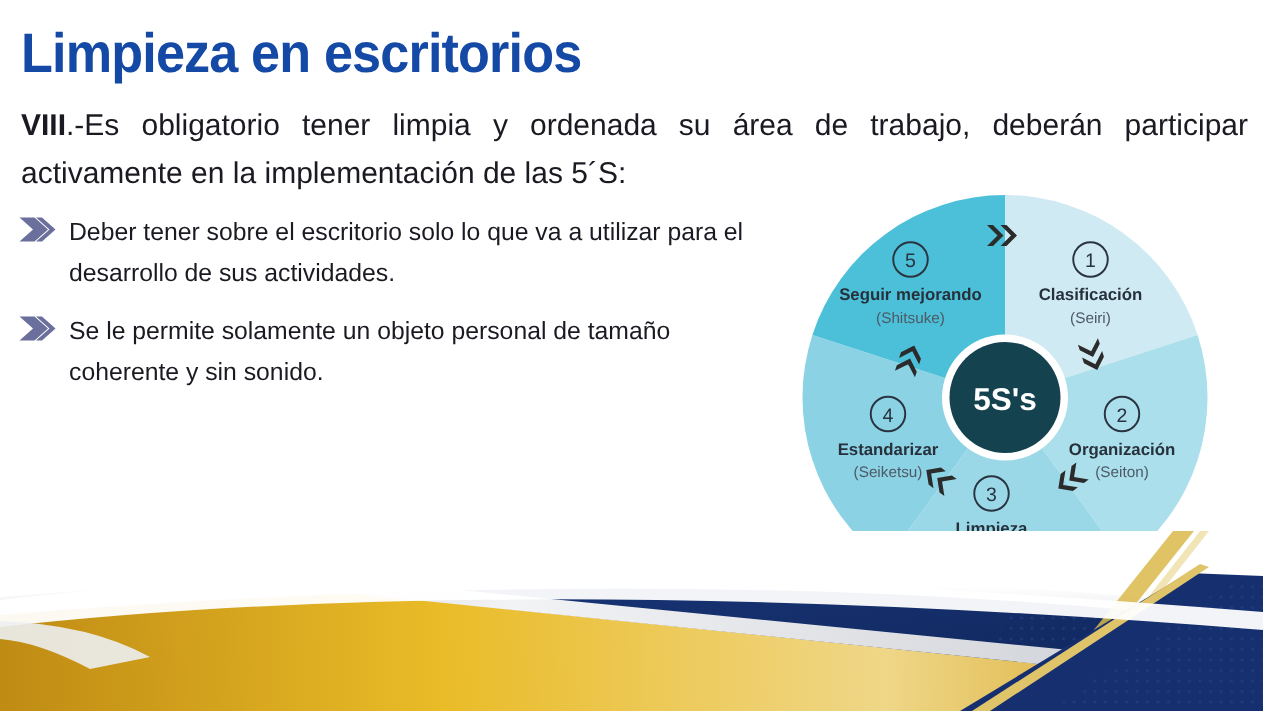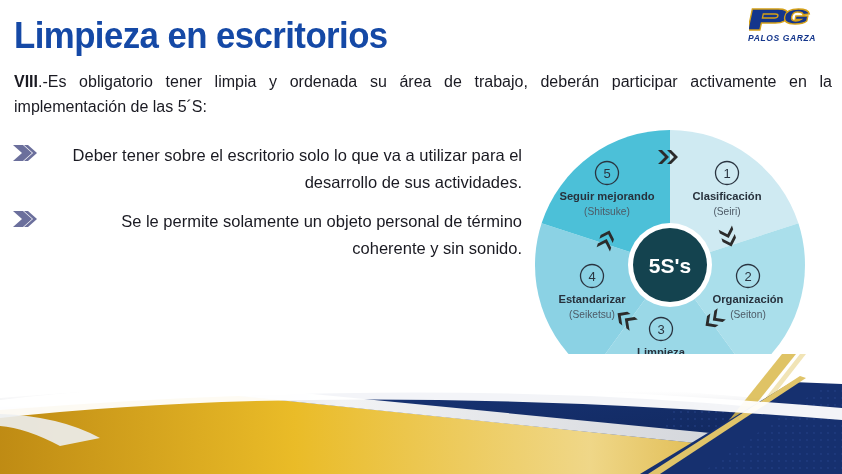--- a/index.html
+++ b/index.html
@@ -34,69 +34,57 @@
     color:#1549a6;
     letter-spacing:-.6px;
     font-family:"Liberation Sans Narrow","Liberation Sans", sans-serif;
     transform:scaleX(.94);transform-origin:left center;
     white-space:nowrap;
   }
 
   
   .intro{
     position:absolute;left:14px;top:69px;width:818px;
-    font-size:16px;line-height:1.58;
+    font-size:20px;line-height:1.58;
     color:#1a1a22;
     text-align:justify;
     font-family:"Liberation Sans", sans-serif;
   }
   .intro b{font-weight:bold;}
 
   
   .bullets{position:absolute;left:10px;top:142px;width:512px;}
   .bullet{
     position:relative;
     padding-left:36px;
     font-size:16.5px;
     line-height:1.62;
     color:#1a1a22;
     margin-bottom:13px;
     min-height:44px;
-    text-align:right;
   }
   .bullet.justified{text-align:justify;}
   .bullet .arrow{
     position:absolute;left:2px;top:2px;width:28px;height:20px;
   }
   .bullet .arrow svg{display:block;}
 
   
   .wheel{position:absolute;left:531px;top:126px;width:278px;height:278px;}
   .wheel svg{display:block;}
   .seg-num{font-family:"Liberation Sans", sans-serif;font-size:13px;fill:#2a3440;}
   .seg-title{font-family:"Liberation Sans", sans-serif;font-size:11.2px;font-weight:bold;fill:#27313c;}
   .seg-sub{font-family:"Liberation Sans", sans-serif;font-size:10.2px;fill:#4d5a66;}
   .hub-text{font-family:"Liberation Sans", sans-serif;font-size:21px;font-weight:bold;fill:#ffffff;}
 </style>
 </head>
 <body>
 
 <div class="slide">
 
-  <div class="logo">
-    <span class="mark">
-      <svg width="66" height="26" viewBox="0 0 66 26">
-        <g>
-          <path d="M4 3 L30 3 Q41 3 41 10 Q41 17 30 17 L16 17 L16 24 L4 24 Z M16 8 L28 8 Q31 8 31 10 Q31 12 28 12 L16 12 Z" fill="#14368c" stroke="#d4a017" stroke-width="1.4" transform="skewX(-12)"></path>
-          <path d="M62 8 Q60 3 50 3 Q38 3 38 10.5 Q38 18 50 18 Q58 18 61 15 L61 10 L49 10 L49 13.5 L55 13.5 Q53 15 50 15 Q45 15 45 10.5 Q45 6 50 6 Q55 6 56 8.8 Z" fill="#14368c" stroke="#d4a017" stroke-width="1.4" transform="skewX(-12)"></path>
-        </g>
-      </svg>
-    </span>
-    <span class="wordmark">PALOS GARZA</span>
-  </div>
 
   <div class="title">Limpieza en escritorios</div>
 
   <div class="intro"><b>VIII</b><span>.-Es obligatorio tener limpia y ordenada su área de trabajo, deberán participar activamente en la implementación de las 5´S:</span></div>
 
   <div class="bullets">
 
     <div class="bullet">
       <span class="arrow">
         <svg width="26" height="18" viewBox="0 0 26 18">
@@ -107,21 +95,21 @@
       <span>Deber tener sobre el escritorio solo lo que va a utilizar para el desarrollo de sus actividades.</span>
     </div>
 
     <div class="bullet">
       <span class="arrow">
         <svg width="26" height="18" viewBox="0 0 26 18">
           <path d="M1 1 L11 1 L20 9 L11 17 L1 17 L10 9 Z" fill="#6b6f9c"></path>
           <path d="M12 1 L16 1 L25 9 L16 17 L12 17 L21 9 Z" fill="#6b6f9c"></path>
         </svg>
       </span>
-      <span>Se le permite solamente un objeto personal de término coherente y sin sonido.</span>
+      <span>Se le permite solamente un objeto personal de tamaño coherente y sin sonido.</span>
     </div>
 
 
   </div>
 
   <div class="wheel">
     <svg width="278" height="278" viewBox="0 0 278 278">
 
       <path d="M139 139 L139 4 A135 135 0 0 1 267.4 97.3 Z" fill="#cfeaf2"></path>
 

